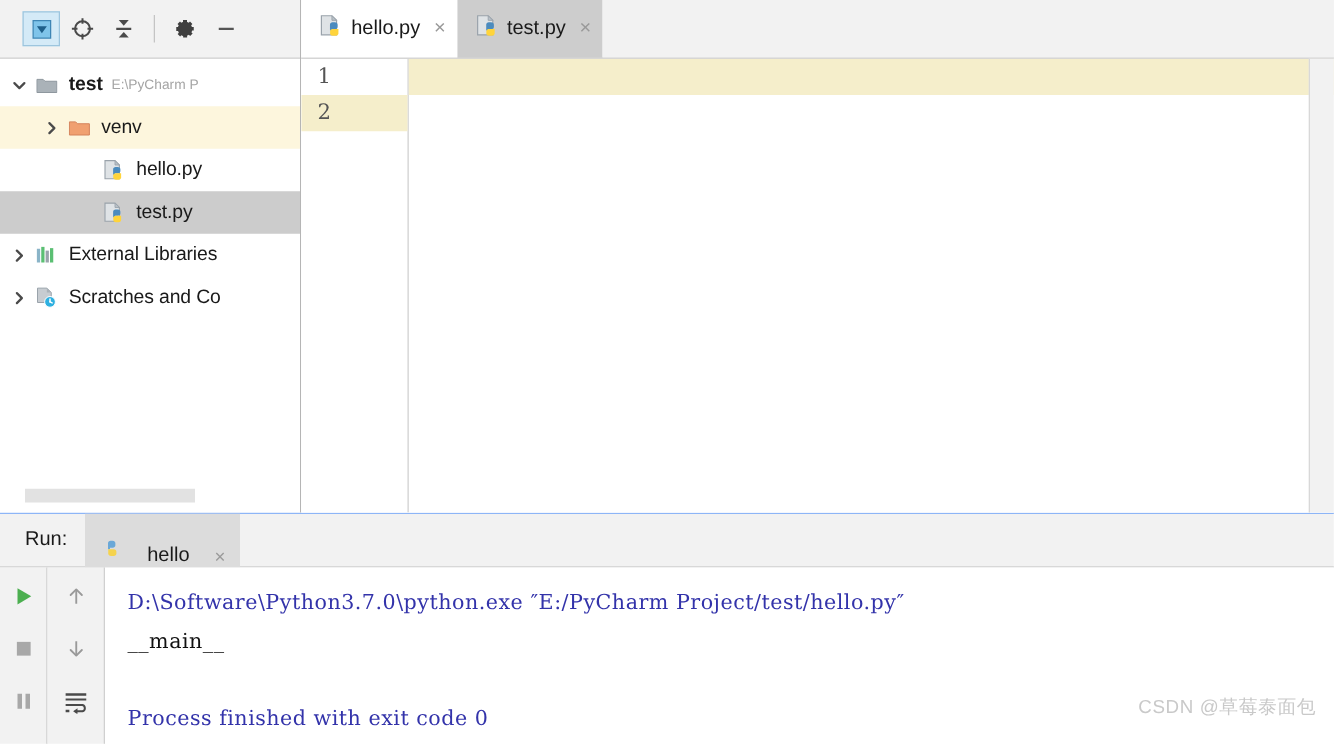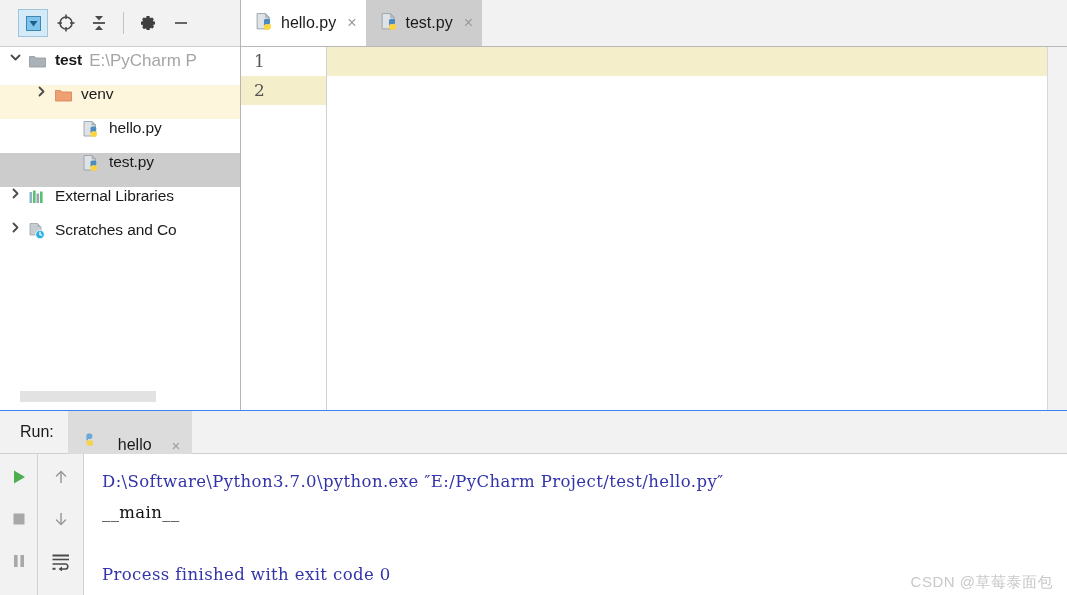--- a/index.html
+++ b/index.html
@@ -77,21 +77,21 @@
 
   .tree {
     flex: 1;
     padding-top: 4px;
     overflow: hidden;
     position: relative;
   }
   .tree-row {
     height: 34px;
     display: flex;
-    align-items: flex-start;
+    align-items: center;
     white-space: nowrap;
     cursor: default;
     padding-right: 2px;
     box-sizing: border-box;
   }
   .tree-row.hl-yellow { background: #fdf6dd; }
   .tree-row.hl-grey   { background: #cccccc; }
 
   .twisty {
     width: 22px;
@@ -111,21 +111,21 @@
     height: 20px;
     display: flex;
     align-items: center;
     justify-content: center;
     margin-right: 7px;
   }
   .tree-label { font-size: 15.5px; letter-spacing: -0.1px; }
   .tree-label.bold { font-weight: bold; }
   .tree-path {
     color: #a5a5a5;
-    font-size: 17px;
+    font-size: 11px;
     margin-left: 7px;
   }
 
   .hscroll-track {
     position: absolute;
     left: 20px;
     bottom: 8px;
     width: 136px;
     height: 11px;
     background: #e2e2e2;
@@ -301,21 +301,21 @@
     white-space: pre;
     letter-spacing: 0.4px;
   }
   .c-cmd    { color: #3333aa; }
   .c-out    { color: #111111; }
   .c-status { color: #3333aa; }
 
   .watermark {
     position: absolute;
     right: 14px;
-    bottom: 3px;
+    bottom: 20px;
     font-family: "Liberation Sans", sans-serif;
     font-size: 15px;
     color: #c9c9c9;
     white-space: nowrap;
     letter-spacing: 0.5px;
   }
 </style>
 </head>
 <body>
 

